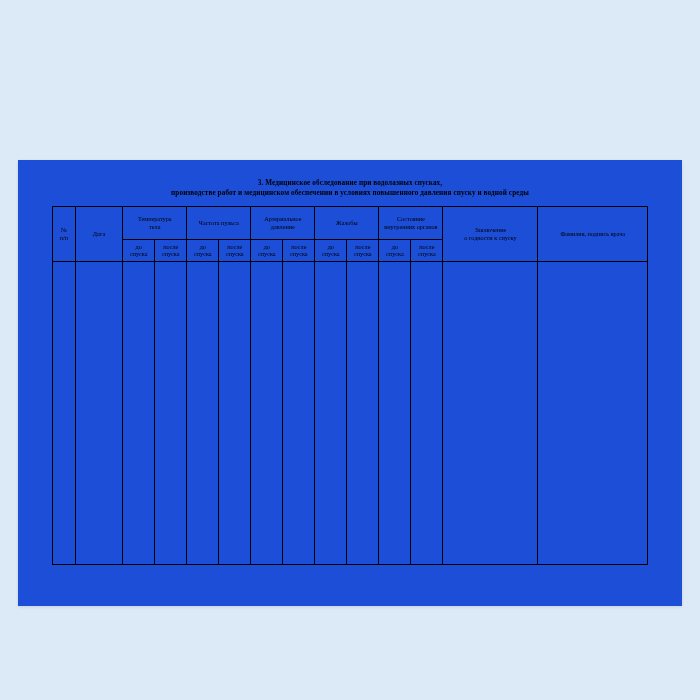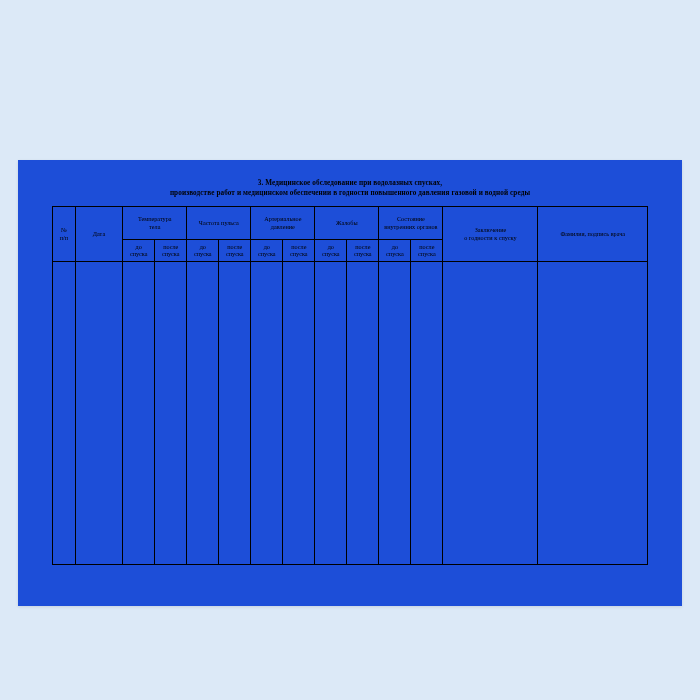--- a/index.html
+++ b/index.html
@@ -69,21 +69,21 @@
   }
 </style>
 </head>
 <body>
 
 <div class="page">
   <div class="doc-inner">
 
     <div class="title">
       <div>3. Медицинское обследование при водолазных спусках,</div>
-      <div>производстве работ и медицинском обеспечении в годности повышенного давления газовой и водной среды</div>
+      <div>производстве работ и медицинском обеспечении в условиях повышенного давления спуску и водной среды</div>
     </div>
 
     <table class="reg">
       <colgroup>
         <col style="width:22px">
         <col style="width:46px">
         <col style="width:31px">
           <col style="width:31px">
         <col style="width:31px">
           <col style="width:31px">

